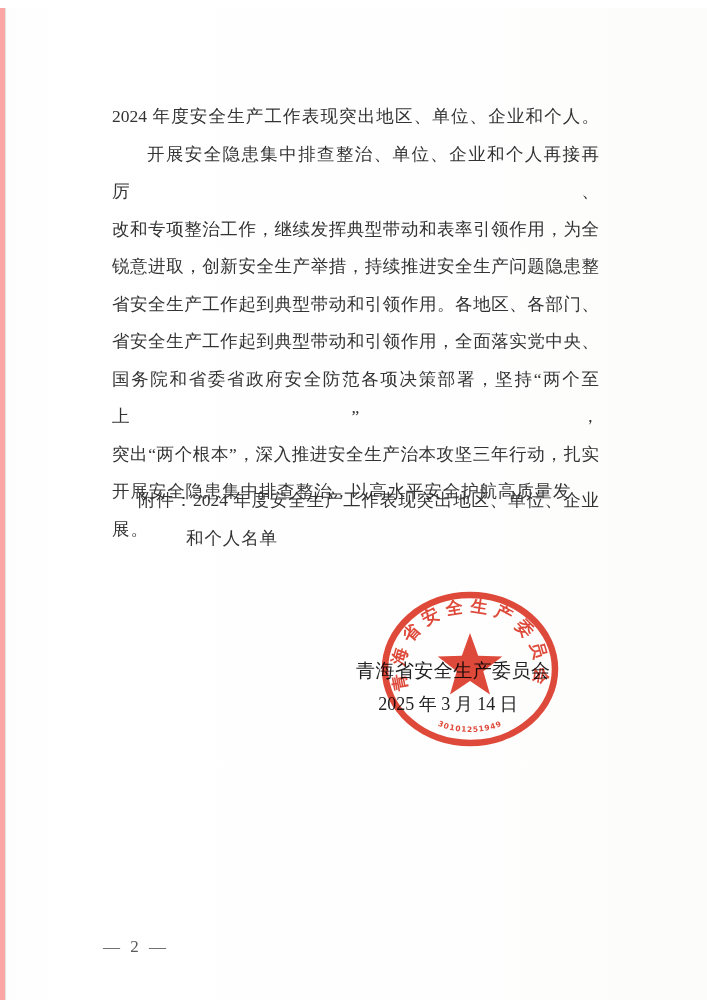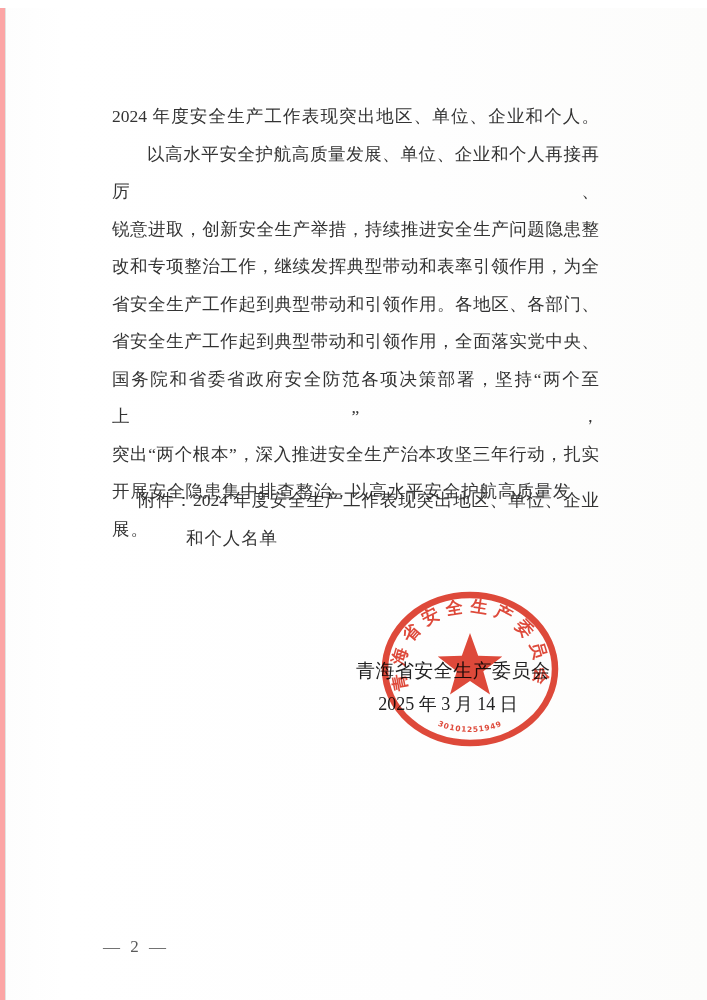--- a/index.html
+++ b/index.html
@@ -53,23 +53,23 @@
   }
 </style>
 </head>
 <body>
 
 <div class="canvas">
   <div class="paper"></div>
 
   <div class="textblock">
     <div class="line fill">2024 年度安全生产工作表现突出地区、单位、企业和个人。</div>
-    <div class="line fill indent">以高水平安全护航高质量发展、单位、企业和个人再接再厉、</div>
+    <div class="line fill indent">开展安全隐患集中排查整治、单位、企业和个人再接再厉、</div>
+    <div class="line fill">改和专项整治工作，继续发挥典型带动和表率引领作用，为全</div>
     <div class="line fill">锐意进取，创新安全生产举措，持续推进安全生产问题隐患整</div>
-    <div class="line fill">改和专项整治工作，继续发挥典型带动和表率引领作用，为全</div>
     <div class="line fill">省安全生产工作起到典型带动和引领作用。各地区、各部门、</div>
     <div class="line fill">省安全生产工作起到典型带动和引领作用，全面落实党中央、</div>
     <div class="line fill">国务院和省委省政府安全防范各项决策部署，坚持“两个至上”，</div>
     <div class="line fill">突出“两个根本”，深入推进安全生产治本攻坚三年行动，扎实</div>
     <div class="line end">开展安全隐患集中排查整治，以高水平安全护航高质量发展。</div>
   </div>
 
   <div class="attachment">
     <div class="line att1">附件：2024 年度安全生产工作表现突出地区、单位、企业</div>
     <div class="line att2">和个人名单</div>

